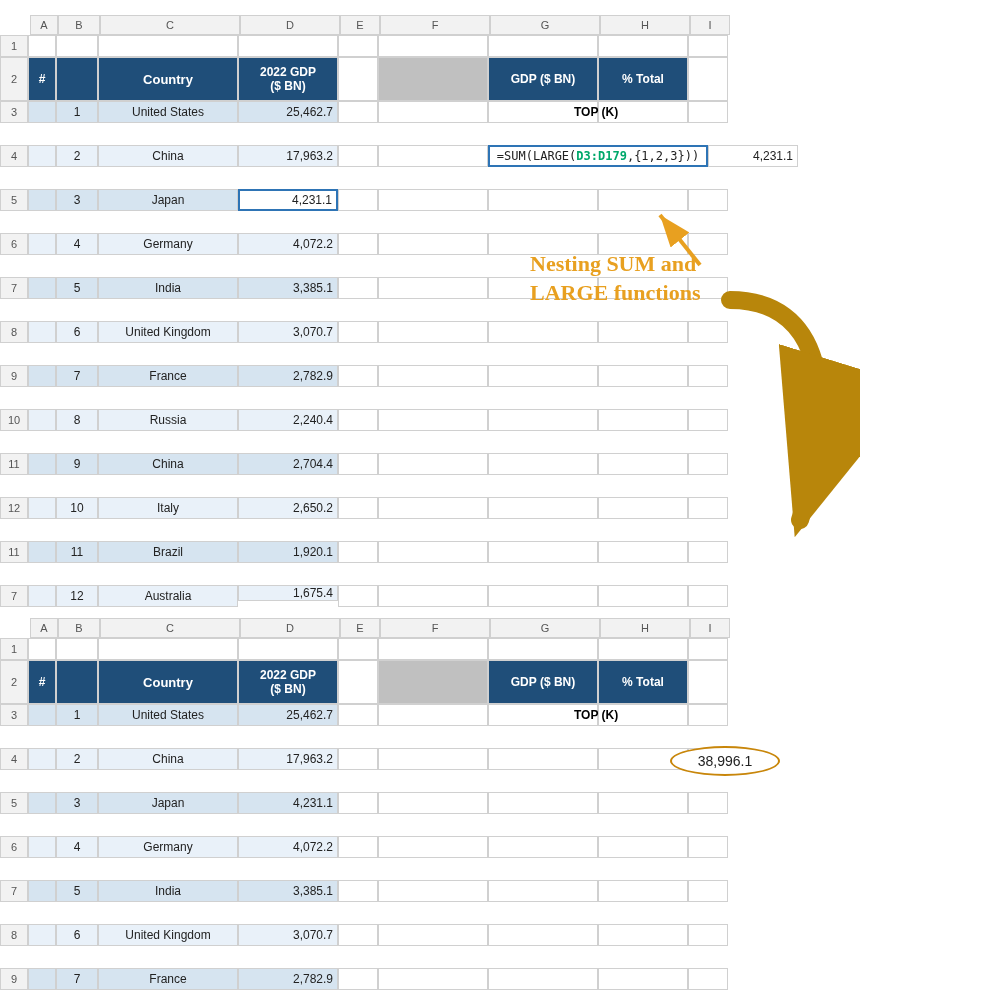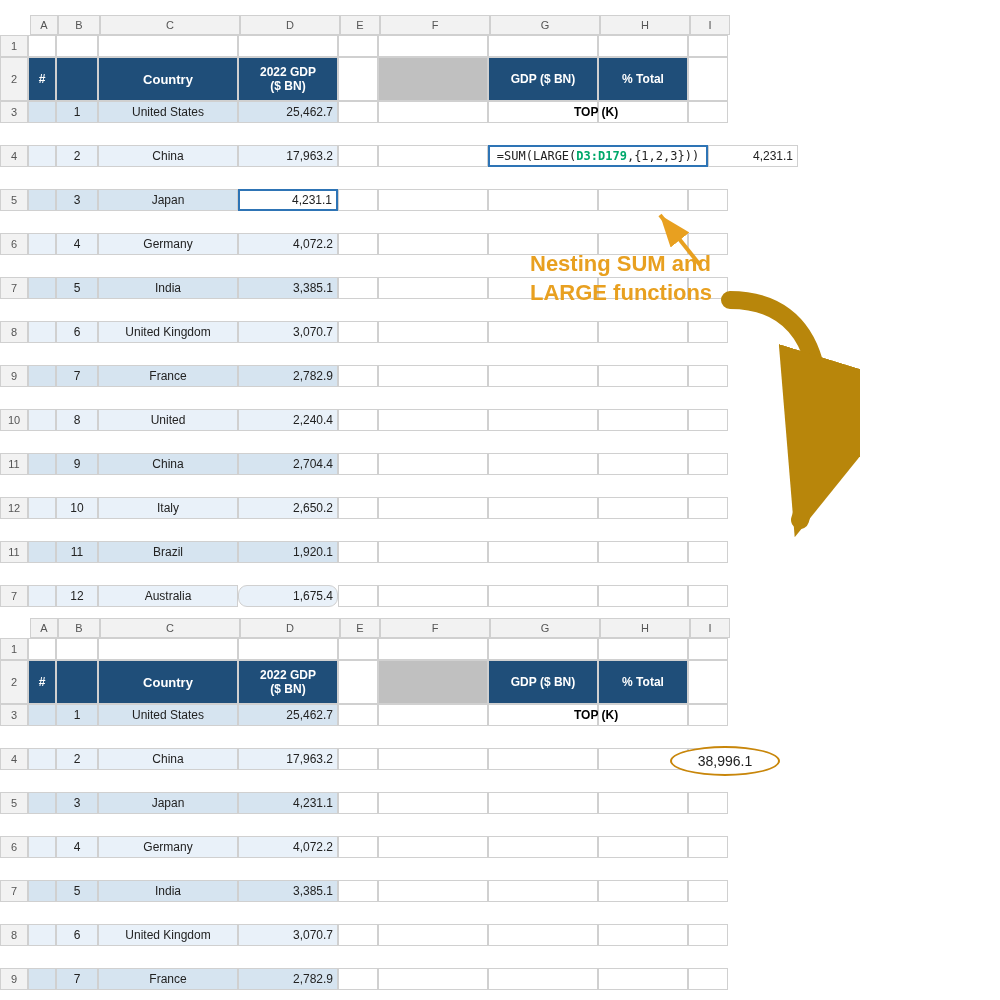--- a/index.html
+++ b/index.html
@@ -99,20 +99,21 @@
       color: #222;
     }
 
     .nesting-label {
       position: absolute;
       font-size: 22px;
       font-weight: bold;
       color: #e8a020;
       line-height: 1.2;
       width: 200px;
+      font-family: Liberation Serif, serif;
     }
 
     
     .arrow-yellow {
       position: absolute;
     }
 
     
     .arrow-brown {
       position: absolute;
@@ -260,21 +261,21 @@
         <div class="cell" style="min-width: 40px; width: 40px; height: 22px;"></div>
         <div class="cell" style="min-width: 110px; width: 110px; height: 22px;"></div>
         <div class="cell" style="min-width: 110px; width: 110px; height: 22px;"></div>
         <div class="cell" style="min-width: 90px; width: 90px; height: 22px;"></div>
         <div class="cell" style="min-width: 40px; width: 40px; height: 22px;"></div>
       </div>
       <div style="display: flex; height: 22px; position: relative; top: 154px;">
         <div class="row-num">10</div>
         <div class="cell" style="min-width: 28px; width: 28px; height: 22px; background: rgb(233, 241, 249);"></div>
         <div class="cell" style="min-width: 42px; width: 42px; height: 22px; background: rgb(233, 241, 249); justify-content: center;">8</div>
-        <div class="cell" style="min-width: 140px; width: 140px; height: 22px; background: rgb(233, 241, 249); justify-content: center;">United</div>
+        <div class="cell" style="min-width: 140px; width: 140px; height: 22px; background: rgb(233, 241, 249); justify-content: center;">Russia</div>
         <div class="cell" style="min-width: 100px; width: 100px; height: 22px; background: rgb(233, 241, 249); justify-content: flex-end; text-align: center;">2,240.4</div>
         <div class="cell" style="min-width: 40px; width: 40px; height: 22px;"></div>
         <div class="cell" style="min-width: 110px; width: 110px; height: 22px;"></div>
         <div class="cell" style="min-width: 110px; width: 110px; height: 22px;"></div>
         <div class="cell" style="min-width: 90px; width: 90px; height: 22px;"></div>
         <div class="cell" style="min-width: 40px; width: 40px; height: 22px;"></div>
       </div>
       <div style="display: flex; height: 22px; position: relative; top: 176px;">
         <div class="row-num">11</div>
         <div class="cell" style="min-width: 28px; width: 28px; height: 22px; background: rgb(214, 228, 240);"></div>
@@ -309,21 +310,21 @@
         <div class="cell" style="min-width: 110px; width: 110px; height: 22px;"></div>
         <div class="cell" style="min-width: 110px; width: 110px; height: 22px;"></div>
         <div class="cell" style="min-width: 90px; width: 90px; height: 22px;"></div>
         <div class="cell" style="min-width: 40px; width: 40px; height: 22px;"></div>
       </div>
       <div style="display: flex; height: 22px; position: relative; top: 242px;">
         <div class="row-num">7</div>
         <div class="cell" style="min-width: 28px; width: 28px; height: 22px; background: rgb(233, 241, 249);"></div>
         <div class="cell" style="min-width: 42px; width: 42px; height: 22px; background: rgb(233, 241, 249); justify-content: center;">12</div>
         <div class="cell" style="min-width: 140px; width: 140px; height: 22px; background: rgb(233, 241, 249); justify-content: center;">Australia</div>
-        <div class="cell" style="min-width: 100px; width: 100px; height: 22px; background: rgb(233, 241, 249); justify-content: flex-end; border-radius: 9px;">1,675.4</div>
+        <div class="cell" style="min-width: 100px; width: 100px; height: 16px; background: rgb(233, 241, 249); justify-content: flex-end;">1,675.4</div>
         <div class="cell" style="min-width: 40px; width: 40px; height: 22px;"></div>
         <div class="cell" style="min-width: 110px; width: 110px; height: 22px;"></div>
         <div class="cell" style="min-width: 110px; width: 110px; height: 22px;"></div>
         <div class="cell" style="min-width: 90px; width: 90px; height: 22px;"></div>
         <div class="cell" style="min-width: 40px; width: 40px; height: 22px;"></div>
       </div>
       <div style="position: absolute; top: 44px; left: 488px; display: flex; height: 22px;">
         <div class="cell formula-cell" style="width: 220px; min-width: 220px; font-family: Consolas, monospace; font-size: 12px; padding-left: 4px;">
           <span>=SUM(LARGE(</span>
           <span style="color: rgb(0, 168, 107); font-weight: bold;">D3:D179</span>

